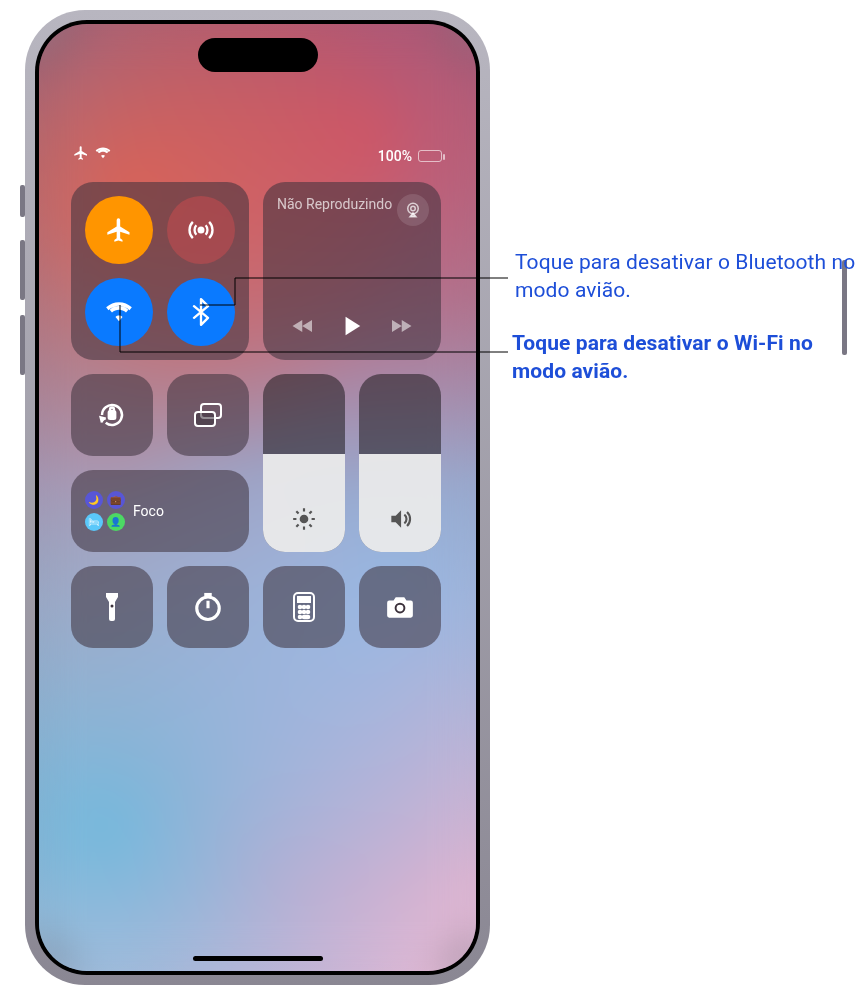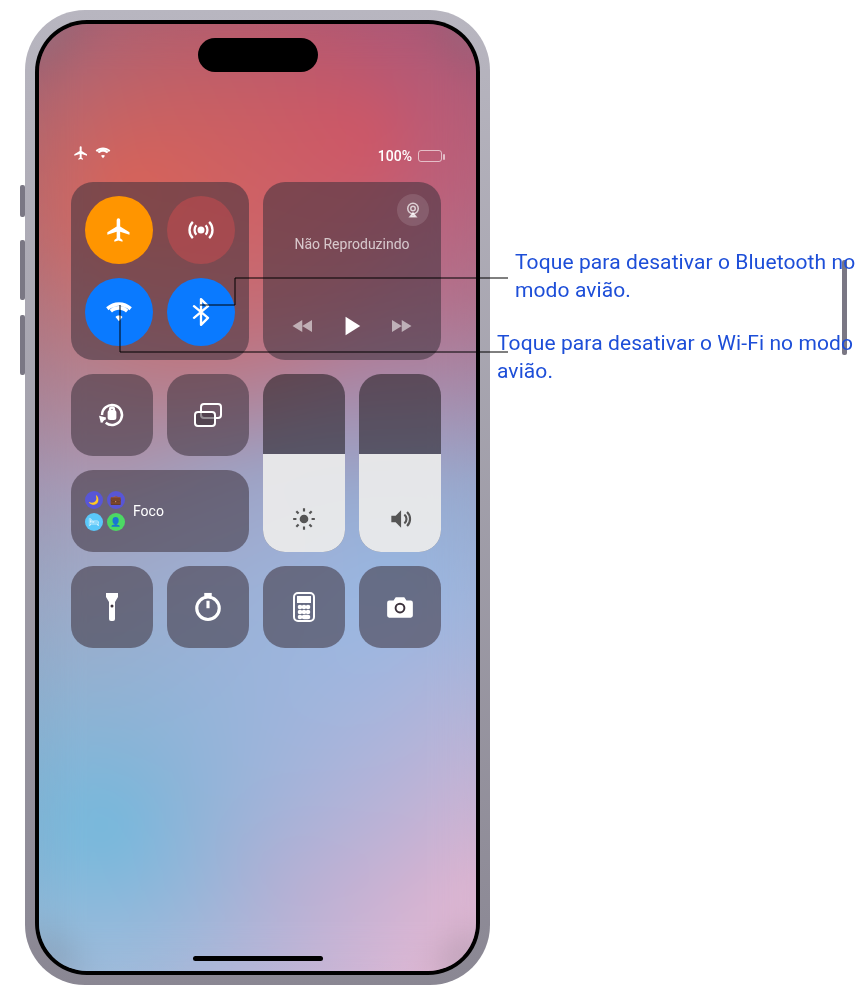--- a/index.html
+++ b/index.html
@@ -155,21 +155,21 @@
   }
   .airplay-btn {
     position: absolute;
     top: 12px; right: 12px;
     width: 32px; height: 32px;
     border-radius: 50%;
     background: rgba(255,255,255,0.12);
     display: flex; align-items: center; justify-content: center;
     color: rgba(255,255,255,0.7);
   }
-  .music-title { font-size: 14px; margin-top: 40px; text-align: center; }
+  .music-title { font-size: 14px; text-align: left; }
   .music-controls {
     display: flex;
     justify-content: space-around;
     align-items: center;
     margin-top: auto;
     margin-bottom: 5px;
     color: rgba(255,255,255,0.55);
   }
 
   .focus-icons {
@@ -209,21 +209,21 @@
 
   
   .callout {
     position: absolute;
     font-size: 21px;
     line-height: 1.35;
     color: #1d4ed8;
     letter-spacing: 0.1px;
   }
   .callout-1 { left: 515px; top: 248px; }
-  .callout-2 { left: 497px; top: 329px; }
+  .callout-2 { left: 512px; top: 329px; font-weight: bold; }
   .leader {
     position: absolute;
     stroke: #000;
     stroke-width: 1;
     fill: none;
     z-index: 20;
     pointer-events: none;
   }
 </style>
 </head>

